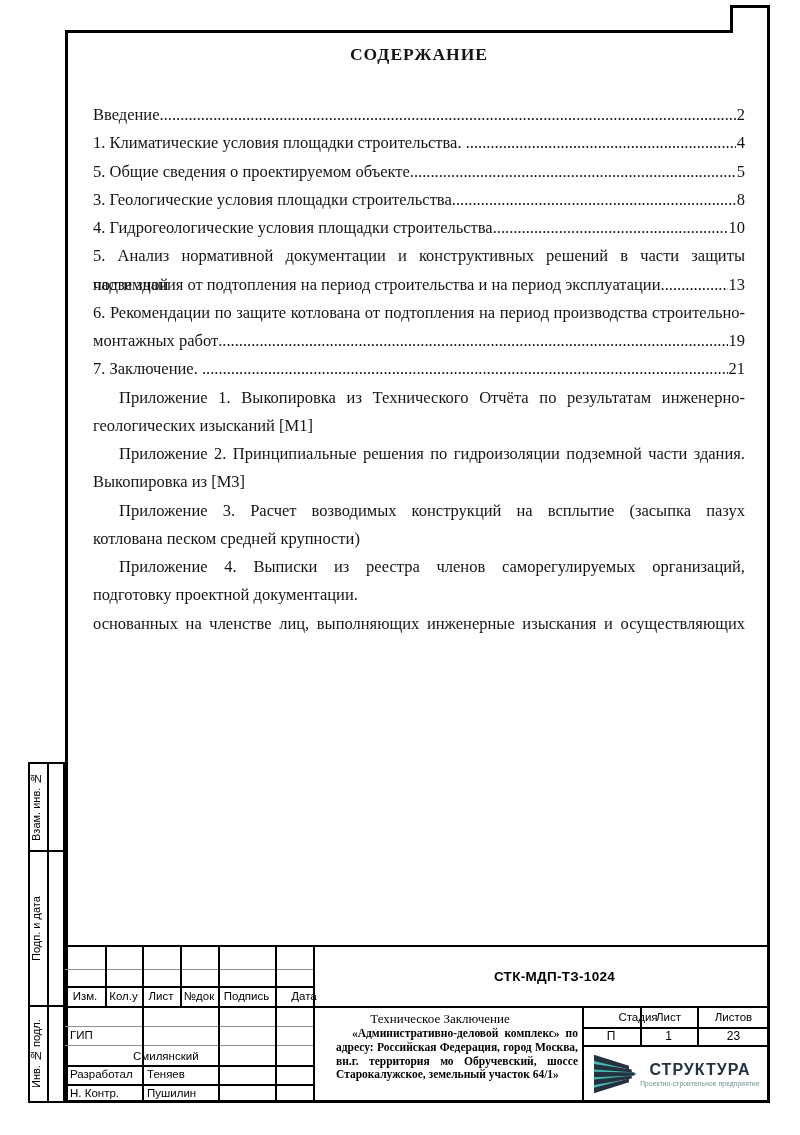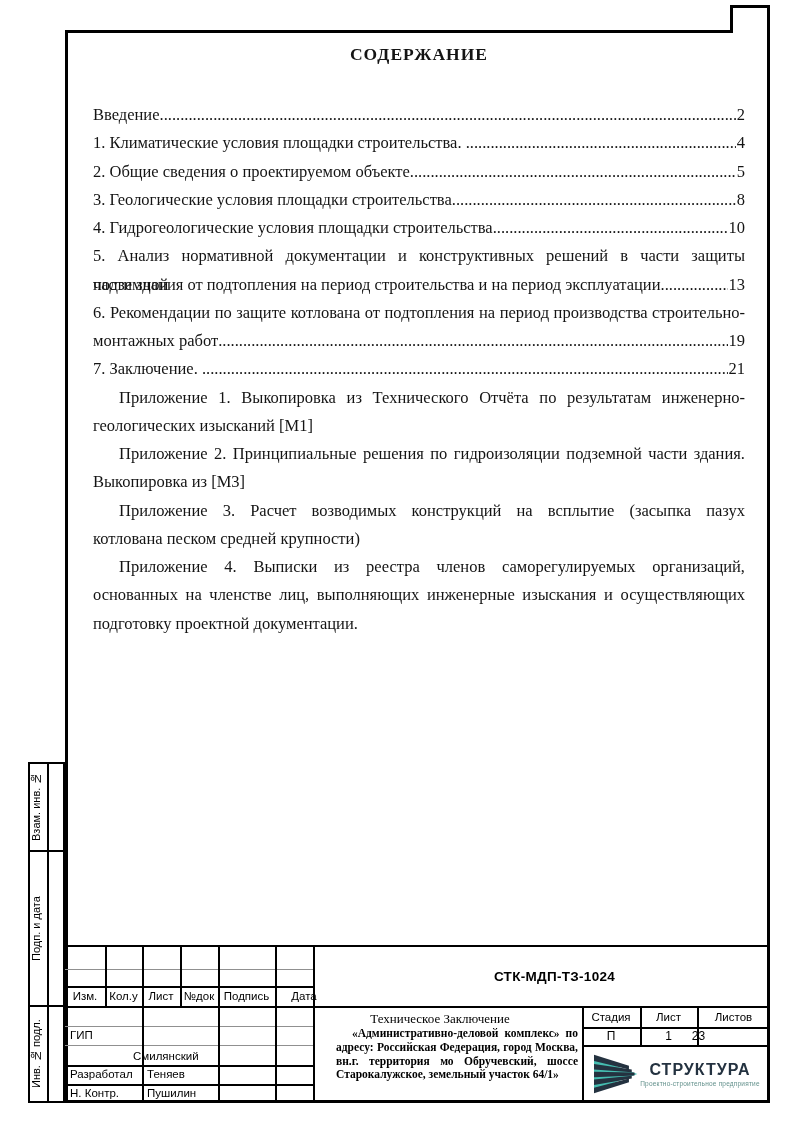--- a/index.html
+++ b/index.html
@@ -78,21 +78,21 @@
         <span class="t">Введение</span>
         <span class="leader"></span>
         <span class="pg">2</span>
       </div>
     <div class="trow">
         <span class="t">1. Климатические условия площадки строительства. </span>
         <span class="leader"></span>
         <span class="pg">4</span>
       </div>
     <div class="trow">
-        <span class="t">2. Общие сведения о проектируемом объекте.</span>
+        <span class="t">5. Общие сведения о проектируемом объекте.</span>
         <span class="leader"></span>
         <span class="pg">5</span>
       </div>
     <div class="trow">
         <span class="t">3. Геологические условия площадки строительства.</span>
         <span class="leader"></span>
         <span class="pg">8</span>
       </div>
     <div class="trow">
         <span class="t">4. Гидрогеологические условия площадки строительства.</span>
@@ -134,25 +134,25 @@
       </div>
     <div class="trow indent fill">
         <span class="t">Приложение 3. Расчет возводимых конструкций на всплытие (засыпка пазух</span>
       </div>
     <div class="trow">
         <span class="t">котлована песком средней крупности)</span>
       </div>
     <div class="trow indent fill">
         <span class="t">Приложение 4. Выписки из реестра членов саморегулируемых организаций,</span>
       </div>
+    <div class="trow">
+        <span class="t">подготовку проектной документации.</span>
+      </div>
     <div class="trow fill">
         <span class="t">основанных на членстве лиц, выполняющих инженерные изыскания и осуществляющих</span>
-      </div>
-    <div class="trow">
-        <span class="t">подготовку проектной документации.</span>
       </div>
   </div>
 
   <div id="sidebar">
     <div class="sv"></div>
     <div class="sh" style="top:86px;"></div>
     <div class="sh" style="top:241px;"></div>
     <span class="vlabel" style="top:0;height:86px;">Взам. инв. №</span>
     <span class="vlabel" style="top:88px;height:153px;">Подп. и дата</span>
     <span class="vlabel" style="top:243px;height:94px;">Инв. № подл.</span>
@@ -198,26 +198,26 @@
     <div id="doc-number">СТК-МДП-ТЗ-1024</div>
 
     <div id="title-cell">
       <div class="tmain">Техническое Заключение</div>
       <div class="aline j ind">«Административно-деловой комплекс» по</div>
       <div class="aline j">адресу: Российская Федерация, город Москва,</div>
       <div class="aline j">вн.г. территория мо Обручевский, шоссе</div>
       <div class="aline">Старокалужское, земельный участок 64/1»</div>
     </div>
 
-    <span class="cell stage-h" style="left:517px;width:58px;">Стадия</span>
+    <span class="cell stage-h" style="left:544px;width:58px;">Стадия</span>
     <span class="cell stage-h" style="left:575px;width:57px;">Лист</span>
     <span class="cell stage-h" style="left:632px;width:73px;text-align:center;">Листов</span>
     <span class="cell stage-v" style="left:517px;width:58px;">П</span>
     <span class="cell stage-v" style="left:575px;width:57px;">1</span>
-    <span class="cell stage-v" style="left:597px;width:73px;">23</span>
+    <span class="cell stage-v" style="left:632px;width:73px;">23</span>
 
     <div id="logo">
       <svg width="46" height="40" viewBox="0 0 50 42">
         <polygon points="0,3 47,21 0,39" fill="#45bdb0"></polygon>
         <polygon points="0,0 38,12 38,16 0,7" fill="#243240"></polygon>
         <polygon points="0,10 41,16 41,19 0,16" fill="#243240"></polygon>
         <polygon points="0,18.5 44,19.5 44,22.5 0,24.5" fill="#243240"></polygon>
         <polygon points="0,27 41,23 41,26 0,33" fill="#243240"></polygon>
         <polygon points="0,36 38,26 38,30 0,42" fill="#243240"></polygon>
       </svg>

